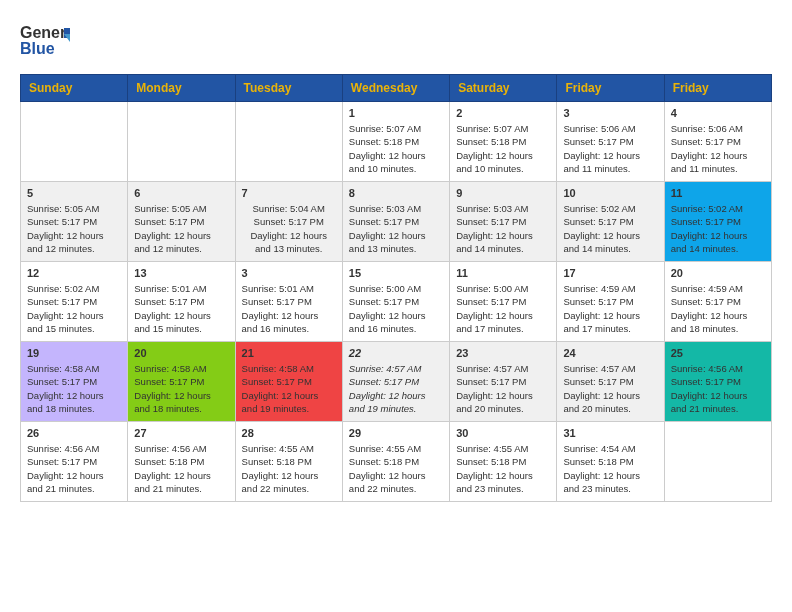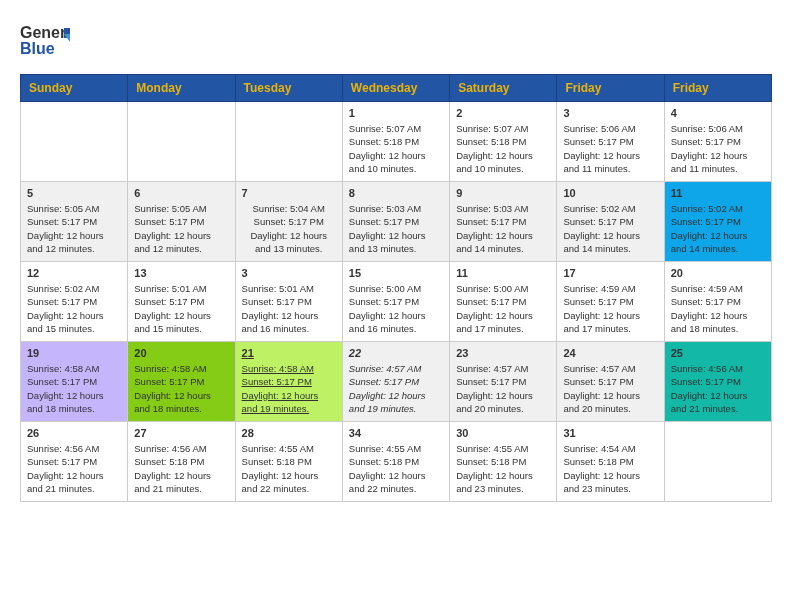--- a/index.html
+++ b/index.html
@@ -251,21 +251,21 @@
 Daylight: 12 hours
 and 18 minutes.</div>
         </td>
         <td style="background-color: #84cc16; margin-left: 8px;">
           <div class="day-number">20</div>
           <div class="day-detail" style="white-space: pre-line;">Sunrise: 4:58 AM
 Sunset: 5:17 PM
 Daylight: 12 hours
 and 18 minutes.</div>
         </td>
-        <td style="background-color: #bef264; text-decoration: underline;">
+        <td style="background-color: #ef4444;">
           <div class="day-number">21</div>
           <div class="day-detail" style="white-space: pre-line;">Sunrise: 4:58 AM
 Sunset: 5:17 PM
 Daylight: 12 hours
 and 19 minutes.</div>
         </td>
         <td style="background-color: rgb(240, 240, 240); font-style: italic;">
           <div class="day-number">22</div>
           <div class="day-detail" style="white-space: pre-line;">Sunrise: 4:57 AM
 Sunset: 5:17 PM
@@ -310,21 +310,21 @@
 and 21 minutes.</div>
         </td>
         <td>
           <div class="day-number">28</div>
           <div class="day-detail" style="white-space: pre-line;">Sunrise: 4:55 AM
 Sunset: 5:18 PM
 Daylight: 12 hours
 and 22 minutes.</div>
         </td>
         <td>
-          <div class="day-number">34</div>
+          <div class="day-number">29</div>
           <div class="day-detail" style="white-space: pre-line;">Sunrise: 4:55 AM
 Sunset: 5:18 PM
 Daylight: 12 hours
 and 22 minutes.</div>
         </td>
         <td>
           <div class="day-number">30</div>
           <div class="day-detail" style="white-space: pre-line;">Sunrise: 4:55 AM
 Sunset: 5:18 PM
 Daylight: 12 hours

